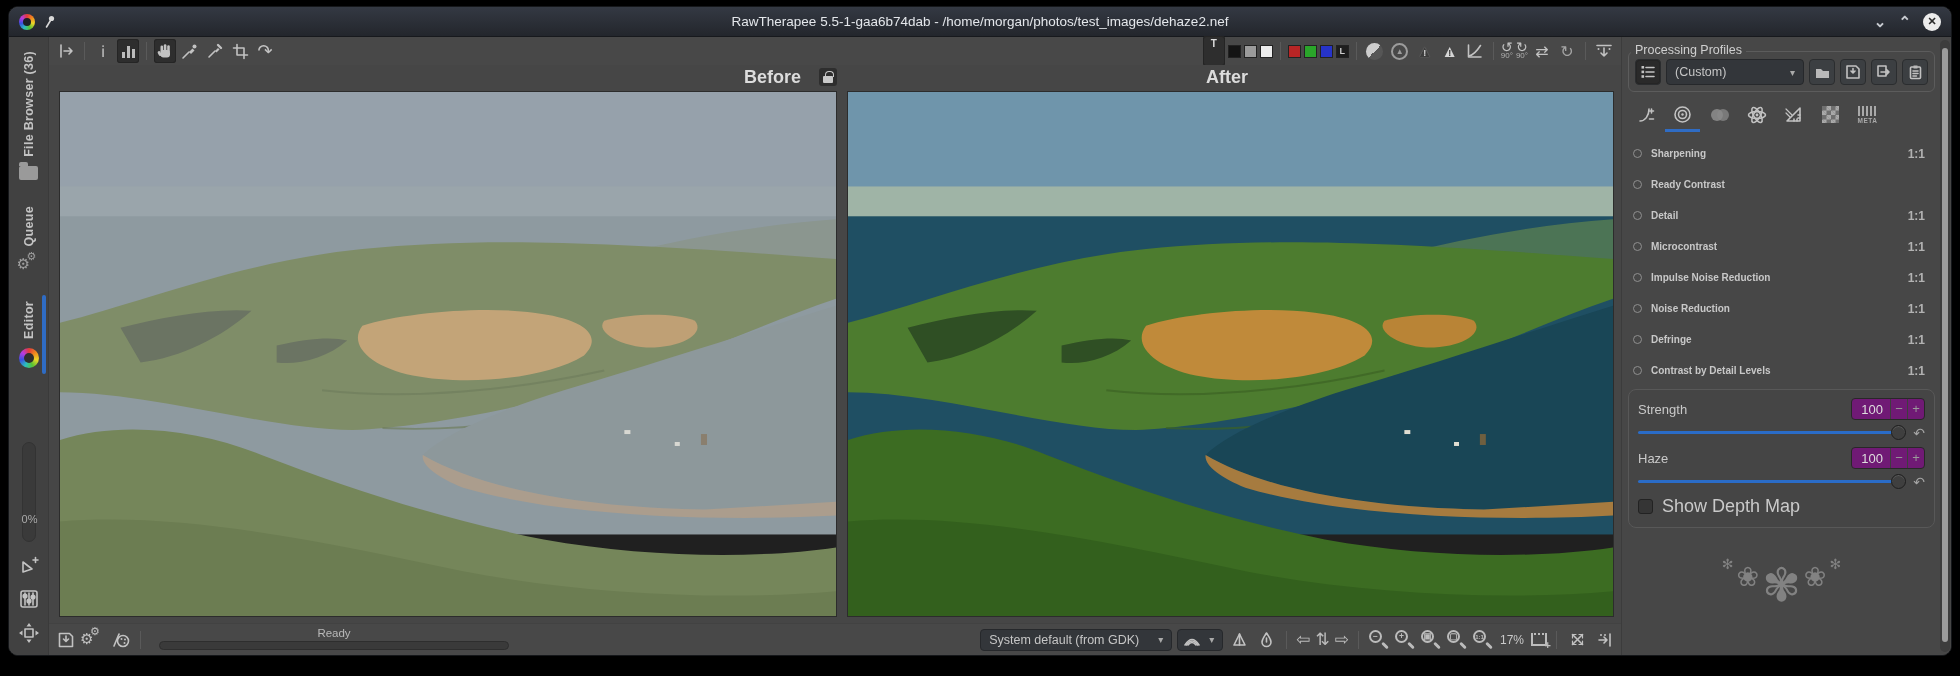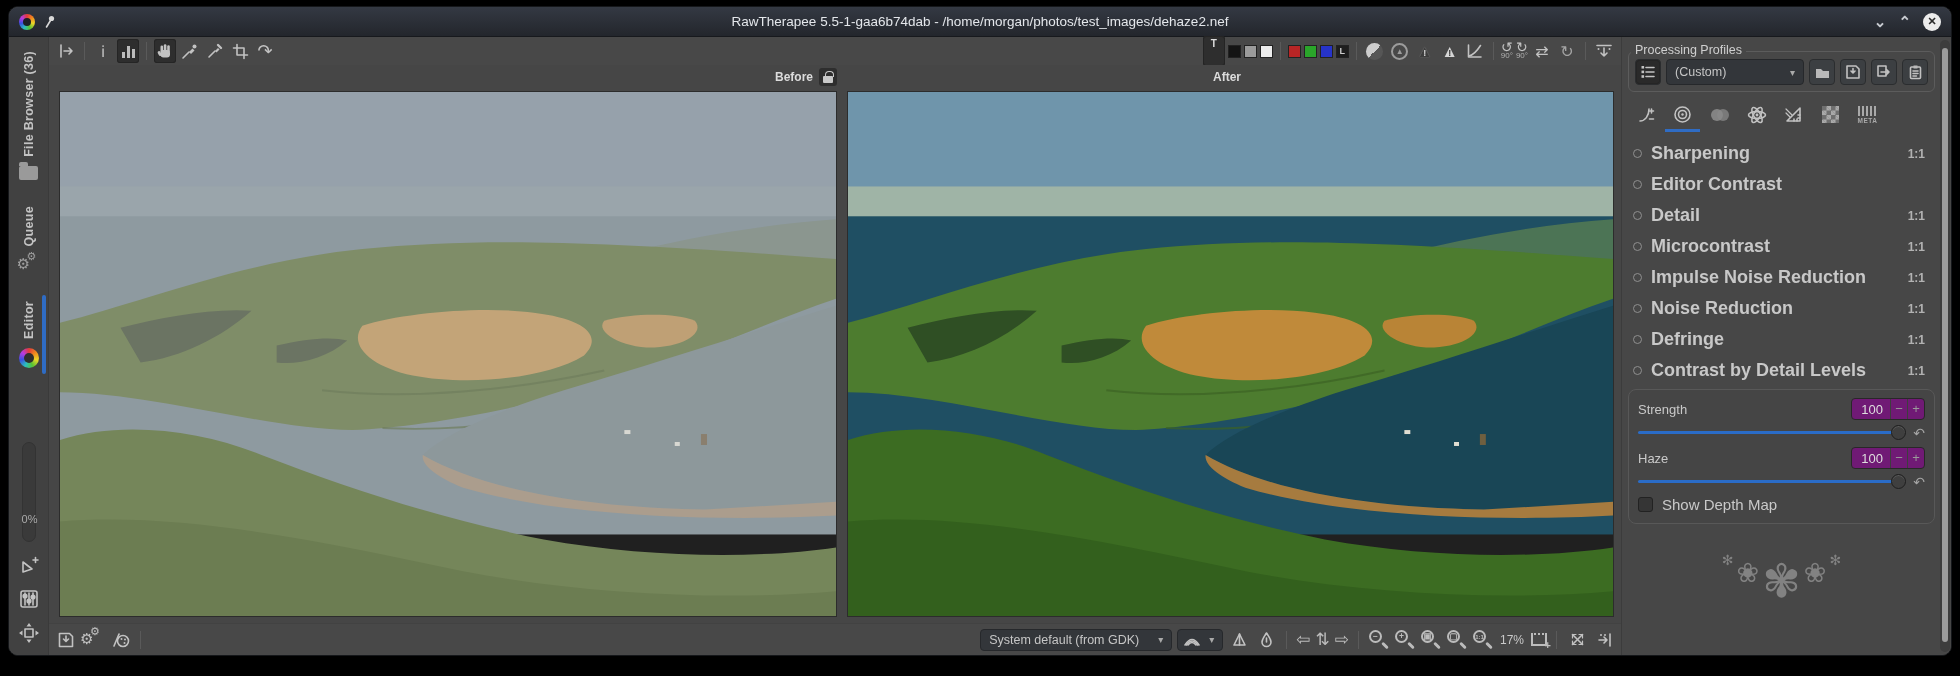--- a/index.html
+++ b/index.html
@@ -53,21 +53,21 @@
   .warn{position:relative;width:20px;height:20px;display:flex;align-items:center;justify-content:center;}
   .warn .tri{font-size:17px;line-height:1;}
   .warn .ex{position:absolute;bottom:3px;font-size:9px;font-weight:bold;}
   .warn.dark .tri{color:#3d3d3d;text-shadow:0 0 1px #999;} .warn.dark .ex{color:#d6d6d6;}
   .warn.light .tri{color:#d6d6d6;} .warn.light .ex{color:#333;}
   .rot{display:flex;flex-direction:column;align-items:center;line-height:.8;color:#c2c2c2;}
   .rot .arr{font-size:14px;} .rot .deg{font-size:8px;color:#b0b0b0;}
   
   .viewer{position:absolute;left:40px;top:58px;right:330px;bottom:32px;background:#464646;}
   .label-row{position:absolute;left:0;right:0;top:0;height:26px;}
-  .pane-label{position:absolute;color:#dcdcdc;font-size:12px;font-weight:bold;display:flex;align-items:center;justify-content:flex-end;gap:6px;top:2px;height:20px;}
+  .pane-label{position:absolute;color:#dcdcdc;font-size:18px;font-weight:bold;display:flex;align-items:center;justify-content:flex-end;gap:18px;top:2px;height:20px;}
   .lockbtn{width:18px;height:18px;background:#2e2e2e;border-radius:3px;display:flex;align-items:center;justify-content:center;}
   .lock{width:10px;height:7px;background:#c9c9c9;border-radius:1px;position:relative;margin-top:5px;}
   .lock::before{content:"";position:absolute;left:1.5px;top:-5px;width:7px;height:5px;border:1.6px solid #c9c9c9;border-bottom:none;border-radius:4px 4px 0 0;}
   .pane{position:absolute;top:26px;bottom:6px;border:1px solid #2c2c2c;background:#202020;overflow:hidden;}
   .pane svg{width:100%;height:100%;display:block;}
   
   .before-scene .sky{fill:#96a1ab;} .before-scene .skyband{fill:#9aa5ab;} .before-scene .sea{fill:#8e9aa0;}
   .before-scene .ridge{fill:#8b968f;} .before-scene .land{fill:#7f8d68;} .before-scene .rocks{fill:#6b7463;}
   .before-scene .field{fill:#c3a478;} .before-scene .field2{fill:#bfa075;} .before-scene .hedge{stroke:#6f7d5c;}
   .before-scene .bay{fill:#8d989b;} .before-scene .beach{fill:#ab9d8d;} .before-scene .fg{fill:#75865a;}
@@ -109,36 +109,36 @@
   .tab{width:35px;height:32px;display:flex;align-items:center;justify-content:center;border-bottom:3px solid transparent;}
   .tab.active{border-bottom-color:#2f6cc4;}
   .checker{width:17px;height:17px;background:#6f6f6f;background-image:linear-gradient(45deg,#a9a9a9 25%,transparent 25%,transparent 75%,#a9a9a9 75%),linear-gradient(45deg,#a9a9a9 25%,transparent 25%,transparent 75%,#a9a9a9 75%);background-size:9px 9px;background-position:0 0,4.5px 4.5px;}
   .metaico{display:flex;flex-direction:column;align-items:center;gap:1px;}
   .metaico .bars{width:20px;height:10px;background:repeating-linear-gradient(90deg,#a9a9a9 0 2px,transparent 2px 4px);}
   .metaico .txt{font-size:6.5px;font-weight:bold;color:#a9a9a9;letter-spacing:.5px;}
   .tool-row{height:31px;display:flex;align-items:center;gap:9px;padding:0 4px 0 5px;}
   .power-dot{width:9px;height:9px;border-radius:50%;border:1.6px solid #8f8f8f;flex:none;}
   .power-on{width:12px;height:12px;border-radius:50%;border:2px solid #dcdcdc;position:relative;flex:none;margin-left:-2px;}
   .power-on::after{content:"";position:absolute;left:50%;top:-4px;width:2px;height:6px;background:#dcdcdc;transform:translateX(-50%);}
-  .tool-name{color:#c8c8c8;font-size:18px;font-weight:bold;flex:1;}
+  .tool-name{color:#c8c8c8;font-size:10px;font-weight:bold;flex:1;}
   .tool-zoom{color:#b2b2b2;font-size:12px;font-weight:bold;margin-right:6px;}
   .hazebox{border:1px solid #585858;border-radius:8px;background:#454545;margin-top:3px;padding:8px 9px 10px 9px;}
   .sl-head{display:flex;align-items:center;}
   .sl-label{color:#c9c9c9;font-size:13px;flex:1;}
   .spin{display:flex;align-items:center;height:22px;background:#701a75;border:1px solid #282828;border-radius:4px;overflow:hidden;}
   .spin .val{width:38px;text-align:right;padding-right:7px;color:#dedede;font-size:13px;}
   .spin .b{width:17px;text-align:center;color:#9a9a9a;font-size:13px;border-left:1px solid #3e3e3e;line-height:20px;}
   .sl-track-row{display:flex;align-items:center;margin:5px 0 7px 0;gap:7px;}
   .sl-track{flex:1;height:15px;position:relative;}
   .sl-track .line{position:absolute;left:0;right:4px;top:6px;height:3px;background:#2a6cc8;border-radius:2px;}
   .sl-track .knob{position:absolute;right:0;top:0;width:15px;height:15px;border-radius:50%;background:#3f3f3f;border:1px solid #1e1e1e;box-shadow:inset 0 1px 0 #5a5a5a;}
   .reset{color:#a5a5a5;font-size:14px;line-height:1;}
   .chk-row{display:flex;align-items:center;gap:9px;margin-top:6px;}
   .chkbox{width:15px;height:15px;background:#353535;border:1px solid #222;border-radius:3px;}
-  .chk-label{color:#c9c9c9;font-size:15px;}
+  .chk-label{color:#c9c9c9;font-size:18px;}
   .flowers{display:flex;justify-content:center;align-items:flex-start;margin-top:26px;color:#828282;gap:3px;}
   .flowers .f1{font-size:14px;margin-top:2px;} .flowers .f2{font-size:27px;margin-top:7px;} .flowers .f3{font-size:46px;margin-top:11px;line-height:.9;}
   .bars3{display:flex;align-items:flex-end;gap:2px;height:13px;}
   .bars3 i{width:3px;background:#bdbdbd;display:block;}
 </style>
 </head>
 <body>
 
 <div class="stage">
 <div class="window">
@@ -379,20 +379,24 @@
     <span class="tb-ico">
       <svg class="i" width="20" height="18" viewBox="0 0 20 18">
             <path d="M4 15 L9 3"></path>
             <circle cx="13" cy="10" r="5.5"></circle>
             <circle cx="11.5" cy="8" r="1" fill="#c2c2c2" stroke="none"></circle>
             <circle cx="15" cy="8.5" r="1" fill="#c2c2c2" stroke="none"></circle>
             <circle cx="14.5" cy="12" r="1" fill="#c2c2c2" stroke="none"></circle>
           </svg>
     </span>
     <span class="sep"></span>
+    <div class="status-wrap">
+      <div class="status-text">Ready</div>
+      <div class="progressbar"></div>
+    </div>
 
     <div class="right-cluster">
       <span class="combo" style="width:192px;">
         <span style="flex:1">System default (from GDK)</span>
         <span class="caret">▾</span>
       </span>
       <span class="combo" style="width:46px;padding:0 5px;">
         <svg class="i" width="18" height="14" viewBox="0 0 18 14">
               <path d="M2 12 Q9 1 16 12"></path>
               <path d="M3.5 12 Q9 4 14.5 12"></path>
@@ -546,21 +550,21 @@
       </div>
 
       <div class="tool-list" style="margin-top:6px;">
         <div class="tool-row">
           <span class="power-dot"></span>
           <span class="tool-name">Sharpening</span>
           <span class="tool-zoom">1:1</span>
         </div>
         <div class="tool-row">
           <span class="power-dot"></span>
-          <span class="tool-name">Editor Contrast</span>
+          <span class="tool-name">Ready Contrast</span>
           <span class="tool-zoom"></span>
         </div>
         <div class="tool-row">
           <span class="power-dot"></span>
           <span class="tool-name">Detail</span>
           <span class="tool-zoom">1:1</span>
         </div>
         <div class="tool-row">
           <span class="power-dot"></span>
           <span class="tool-name">Microcontrast</span>

